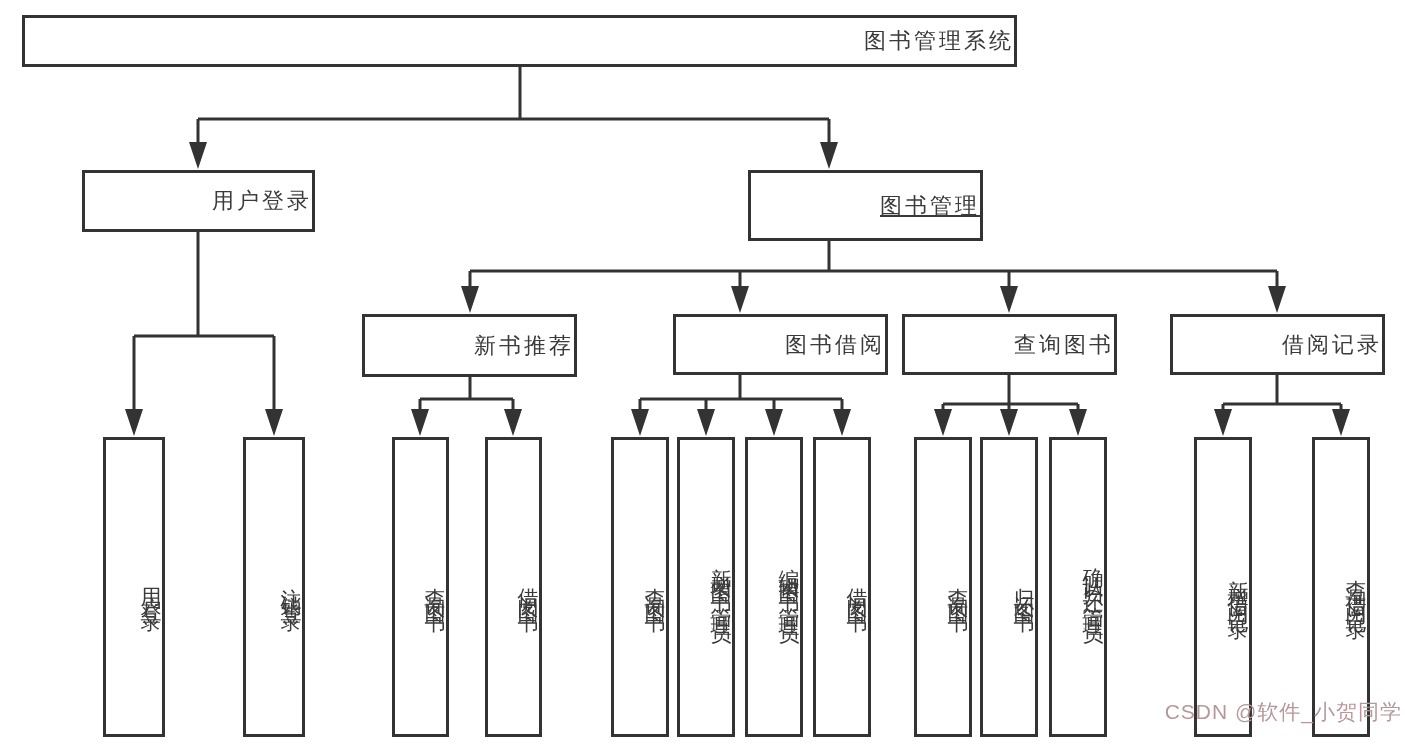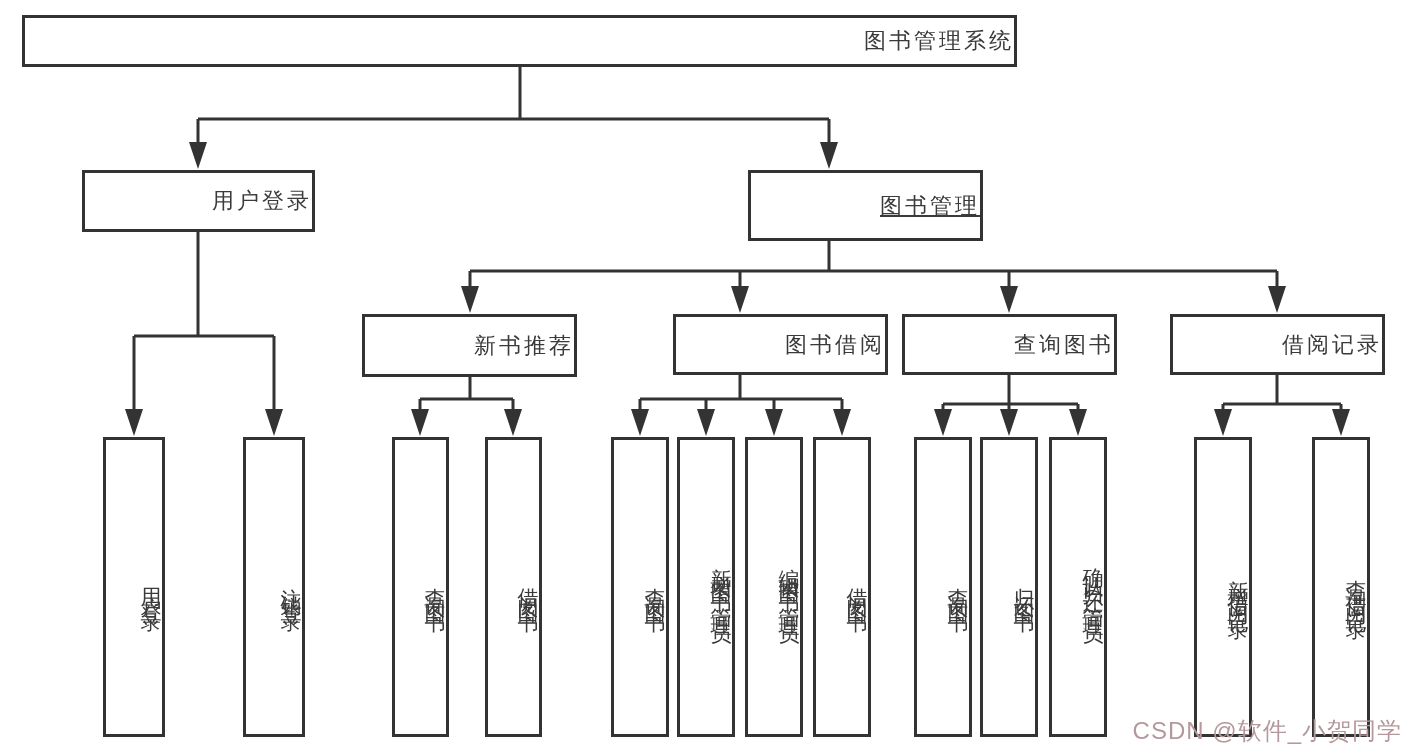--- a/index.html
+++ b/index.html
@@ -35,22 +35,22 @@
   .vbox .vtext {
     writing-mode: vertical-rl;
     text-orientation: mixed;
     font-size: 21px;
     letter-spacing: 8px;
     line-height: 1;
   }
   .watermark {
     position: absolute;
     right: 3px;
-    bottom: 0;
-    font-size: 24px;
+    bottom: 21px;
+    font-size: 21px;
     letter-spacing: 1px;
     color: #b5989b;
     z-index: 10;
     white-space: nowrap;
   }
 </style>
 </head>
 <body>
 
 <div class="canvas">

